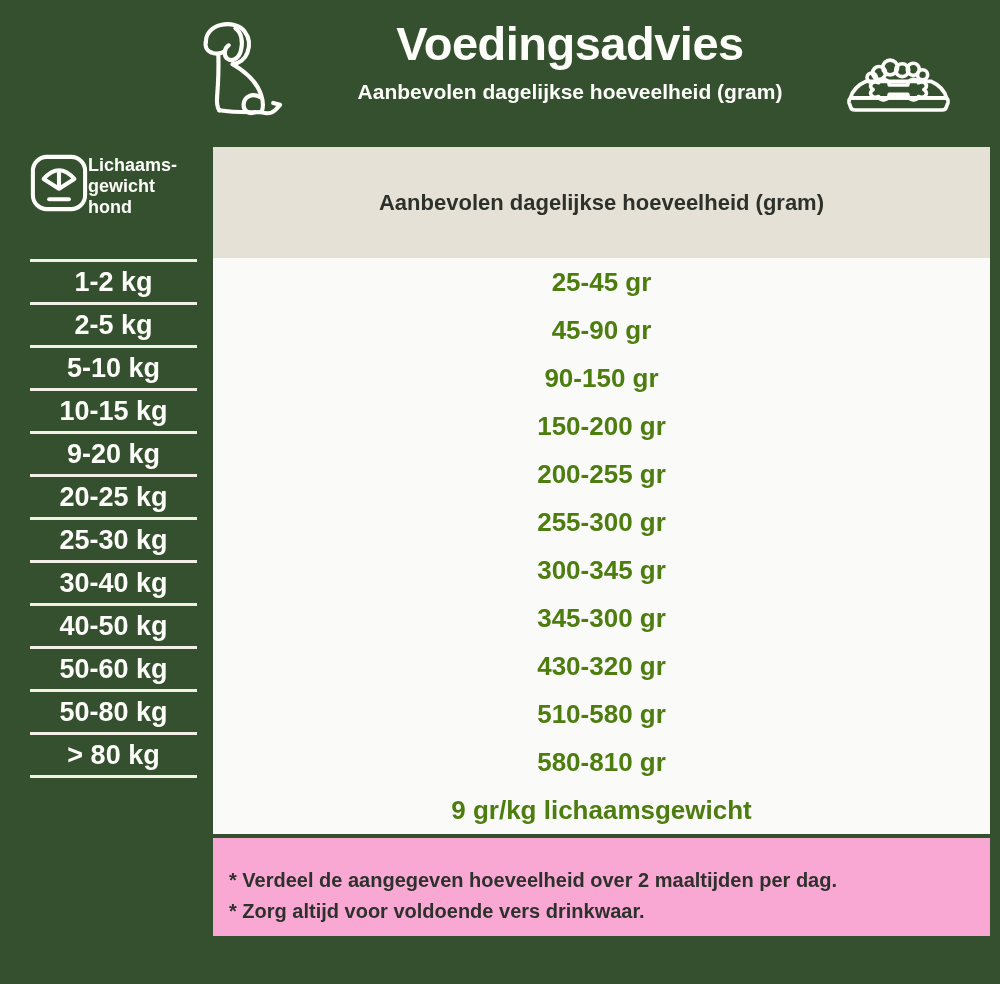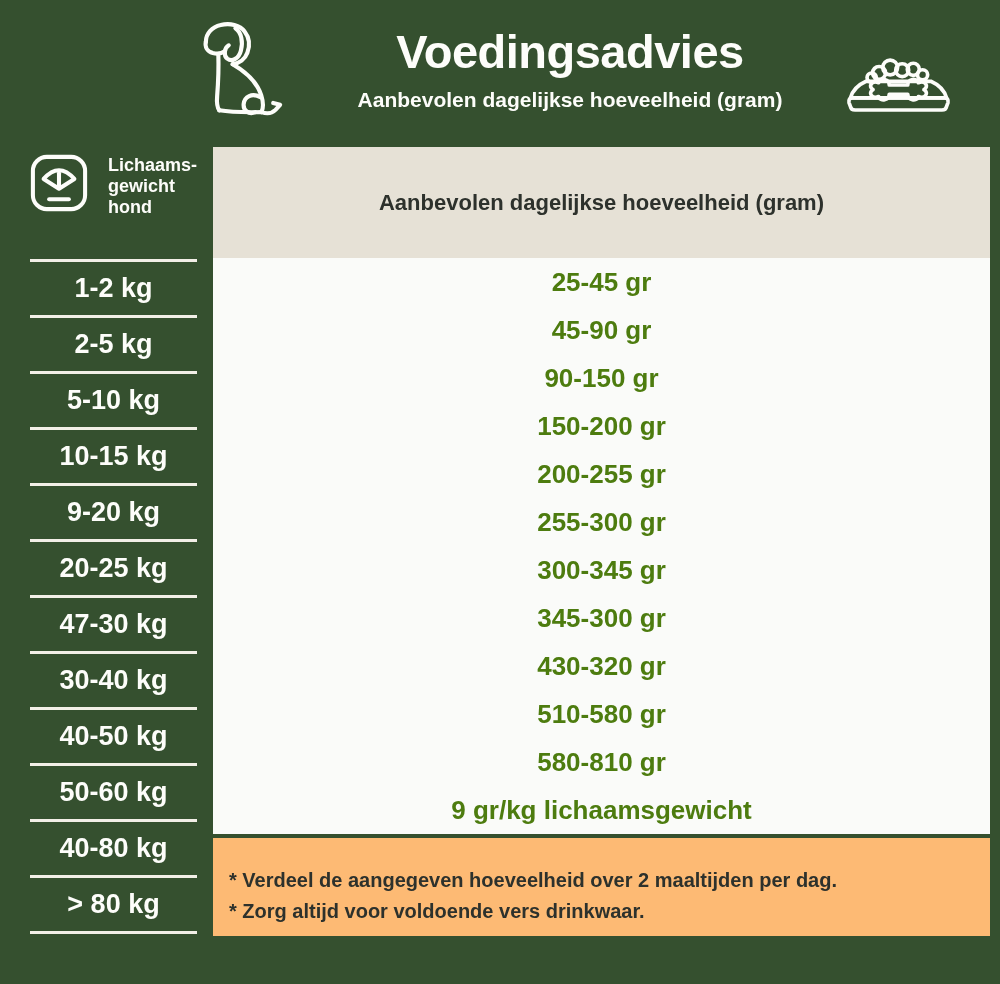--- a/index.html
+++ b/index.html
@@ -3,47 +3,47 @@
 <meta charset="utf-8">
 <style>
   html,body{margin:0;padding:0;background:#222;}
   .poster{
     position:relative;width:1000px;height:984px;overflow:hidden;
     background:#35502F;
     font-family:"Liberation Sans","DejaVu Sans",sans-serif;
     -webkit-font-smoothing:antialiased;
   }
   
-  .hdr-title{position:absolute;left:290px;width:560px;top:24px;text-align:center;color:#FDFDFA;}
+  .hdr-title{position:absolute;left:290px;width:560px;top:16px;text-align:center;color:#FDFDFA;}
   .hdr-title h1{margin:0;font-size:47px;font-weight:800;letter-spacing:-0.5px;}
   .hdr-title .sub{margin-top:9px;font-size:21px;font-weight:700;letter-spacing:0;}
   .dog-wrap{position:absolute;left:192px;top:14px;}
   .bowl-wrap{position:absolute;left:842px;top:48px;}
   svg{display:block;}
   .lineart{stroke:#FDFDFA;fill:none;stroke-linecap:round;stroke-linejoin:round;}
 
   
   .left-col{position:absolute;left:30px;top:147px;width:167px;}
-  .left-head{height:112px;display:flex;align-items:flex-start;justify-content:space-between;}
+  .left-head{height:112px;display:flex;align-items:flex-start;}
   .scale-wrap{flex:none;margin-top:7px;}
   .left-head .txt{margin-top:8px;font-size:18px;line-height:21px;font-weight:800;color:#FDFDFA;}
   .left-head .txt span{display:block;}
-  .wrow{height:56px;border-top:3px solid #F2EFE7;box-sizing:border-box;
+  .wrow{height:43px;border-top:3px solid #F2EFE7;box-sizing:border-box;
         display:flex;align-items:center;justify-content:center;
         color:#FDFDFA;font-size:27px;font-weight:800;letter-spacing:0;}
   .wend{border-top:3px solid #F2EFE7;height:0;}
 
   
   .right-col{position:absolute;left:213px;top:147px;width:777px;}
   .band{height:111px;background:#E6E1D6;display:flex;align-items:center;justify-content:center;
         font-size:22px;font-weight:700;color:#2D312C;}
   .vrow{height:48px;margin-top:0;background:#FAFBF9;
         display:flex;align-items:center;justify-content:center;
         font-size:26px;font-weight:700;color:#4d7c0f;}
-  .foot{height:98px;margin-top:4px;background:#fdba74;box-sizing:border-box;
+  .foot{height:98px;margin-top:4px;background:#f9a8d4;box-sizing:border-box;
         padding:27px 0 0 16px;color:#2D312C;font-size:20px;font-weight:700;line-height:31px;}
 </style>
 </head>
 <body>
 
 <div class="poster">
 
   <div class="dog-wrap">
     <svg width="96" height="106" viewBox="0 0 100 115">
       <g class="lineart" stroke-width="4.5">
@@ -101,25 +101,25 @@
         <span>gewicht</span>
         <span>hond</span>
       </div>
     </div>
     <div class="wrow">1-2 kg</div>
     <div class="wrow">2-5 kg</div>
     <div class="wrow">5-10 kg</div>
     <div class="wrow">10-15 kg</div>
     <div class="wrow">9-20 kg</div>
     <div class="wrow">20-25 kg</div>
-    <div class="wrow">47-30 kg</div>
+    <div class="wrow">25-30 kg</div>
     <div class="wrow">30-40 kg</div>
     <div class="wrow">40-50 kg</div>
     <div class="wrow">50-60 kg</div>
-    <div class="wrow">40-80 kg</div>
+    <div class="wrow">50-80 kg</div>
     <div class="wrow">&gt; 80 kg</div>
     <div class="wend"></div>
   </div>
 
   <div class="right-col">
     <div class="band">Aanbevolen dagelijkse hoeveelheid (gram)</div>
     <div class="vrow">25-45 gr</div>
     <div class="vrow">45-90 gr</div>
     <div class="vrow">90-150 gr</div>
     <div class="vrow">150-200 gr</div>

